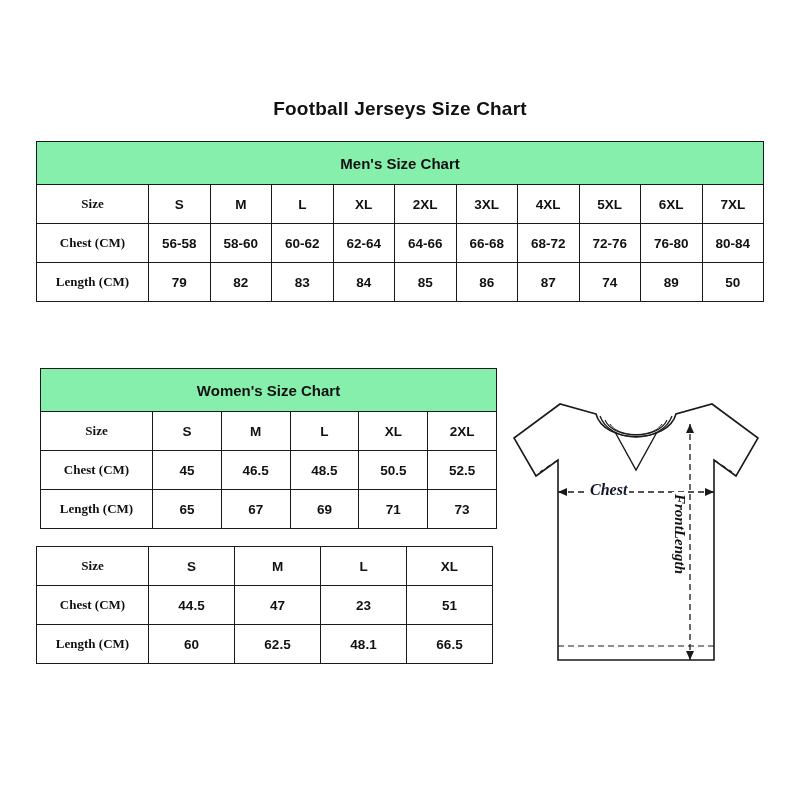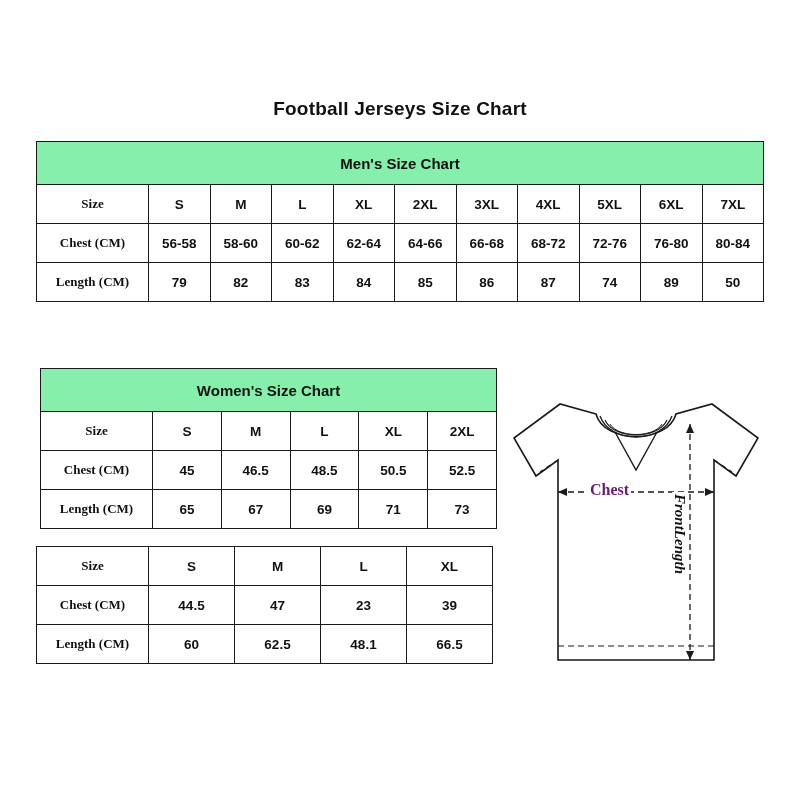--- a/index.html
+++ b/index.html
@@ -93,23 +93,24 @@
     left: 500px;
     top: 398px;
     width: 272px;
     height: 290px;
   }
   .chest-label {
     position: absolute;
     left: 588px;
     top: 481px;
     font-size: 16px;
+    font-style: italic;
     font-weight: bold;
     font-family: "Liberation Serif", serif;
-    color: #701a75;
+    color: #0f172a;
     background: #ffffff;
     padding: 0 2px;
   }
   .length-label {
     position: absolute;
     left: 672px;
     top: 492px;
     font-size: 15px;
     font-style: italic;
     font-weight: bold;
@@ -242,21 +243,21 @@
         <td>S</td>
         <td>M</td>
         <td>L</td>
         <td>XL</td>
       </tr>
       <tr>
         <td class="row-label">Chest (CM)</td>
         <td>44.5</td>
         <td>47</td>
         <td>23</td>
-        <td>39</td>
+        <td>51</td>
       </tr>
       <tr>
         <td class="row-label">Length (CM)</td>
         <td>60</td>
         <td>62.5</td>
         <td>48.1</td>
         <td>66.5</td>
       </tr>
     </tbody>
   </table>

